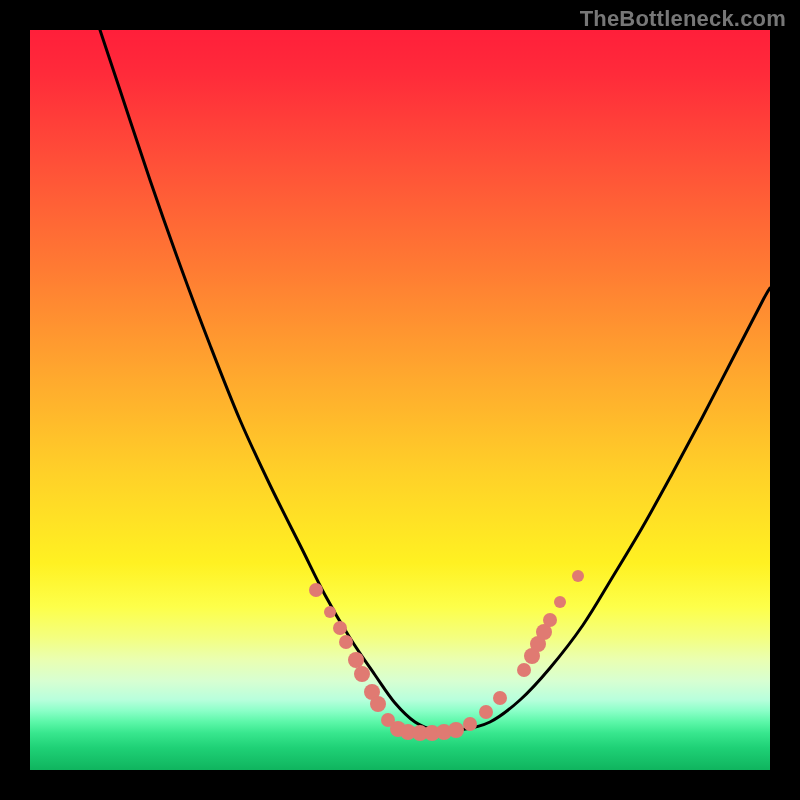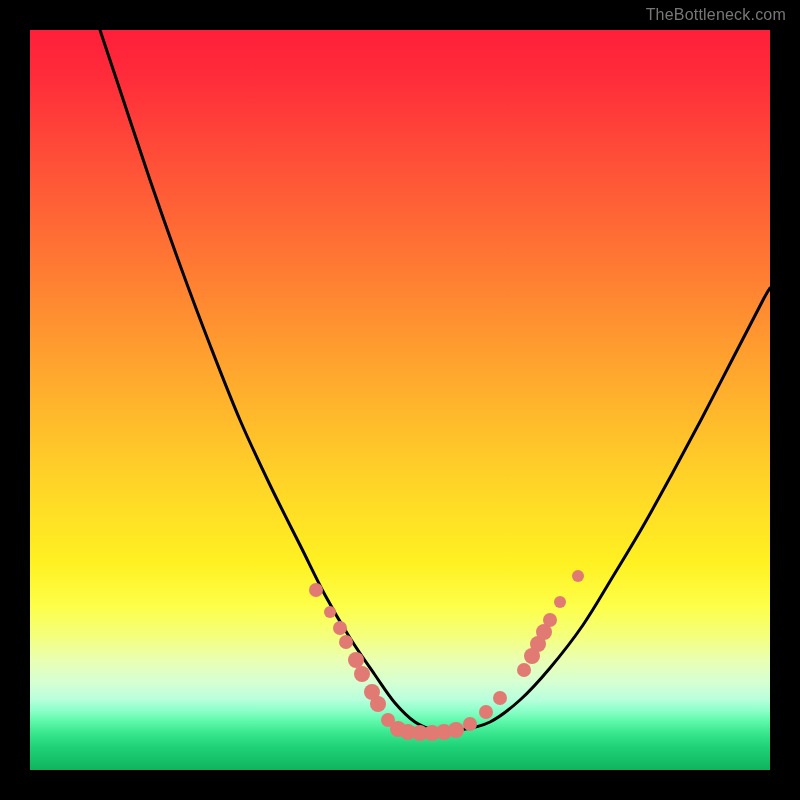--- a/index.html
+++ b/index.html
@@ -35,22 +35,22 @@
     position: absolute;
     left: 0; top: 0;
     width: 100%;
     height: 100%;
   }
   .watermark {
     position: absolute;
     top: 6px;
     right: 14px;
     color: #777;
-    font-size: 16px;
-    font-weight: 400;
+    font-size: 22px;
+    font-weight: 700;
     letter-spacing: 0.2px;
     user-select: none;
   }
 </style>
 </head>
 <body>
 
 <div class="stage">
   <div class="plot">
     <svg class="gradient" viewBox="0 0 740 740" preserveAspectRatio="none">

